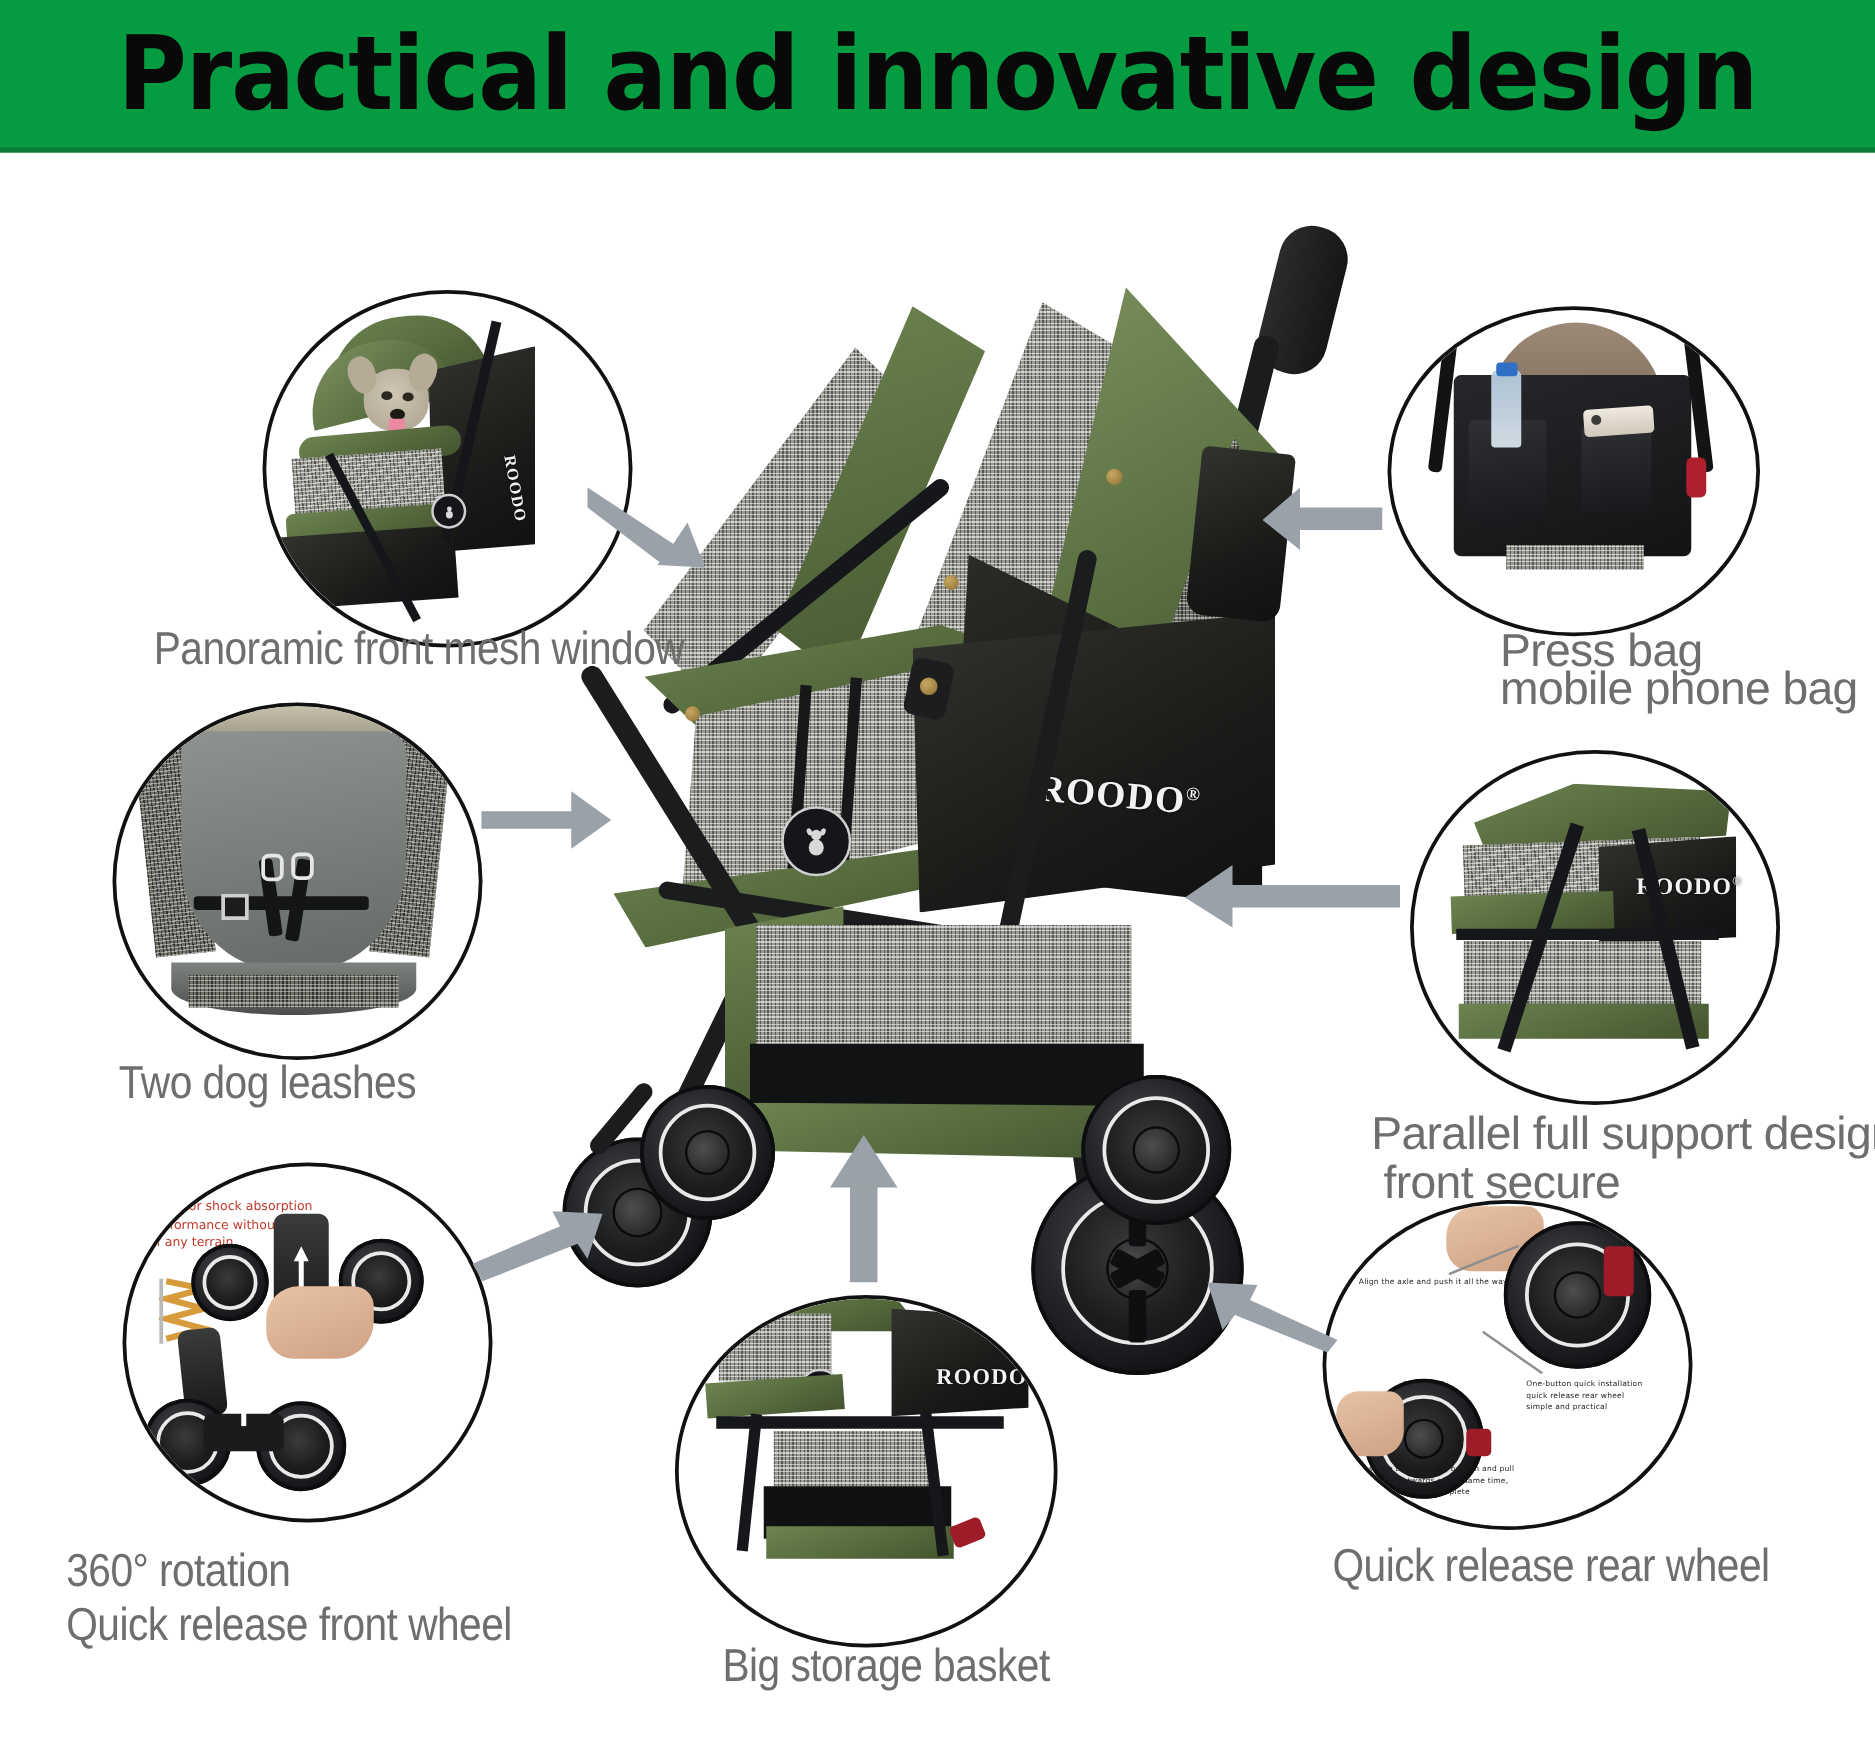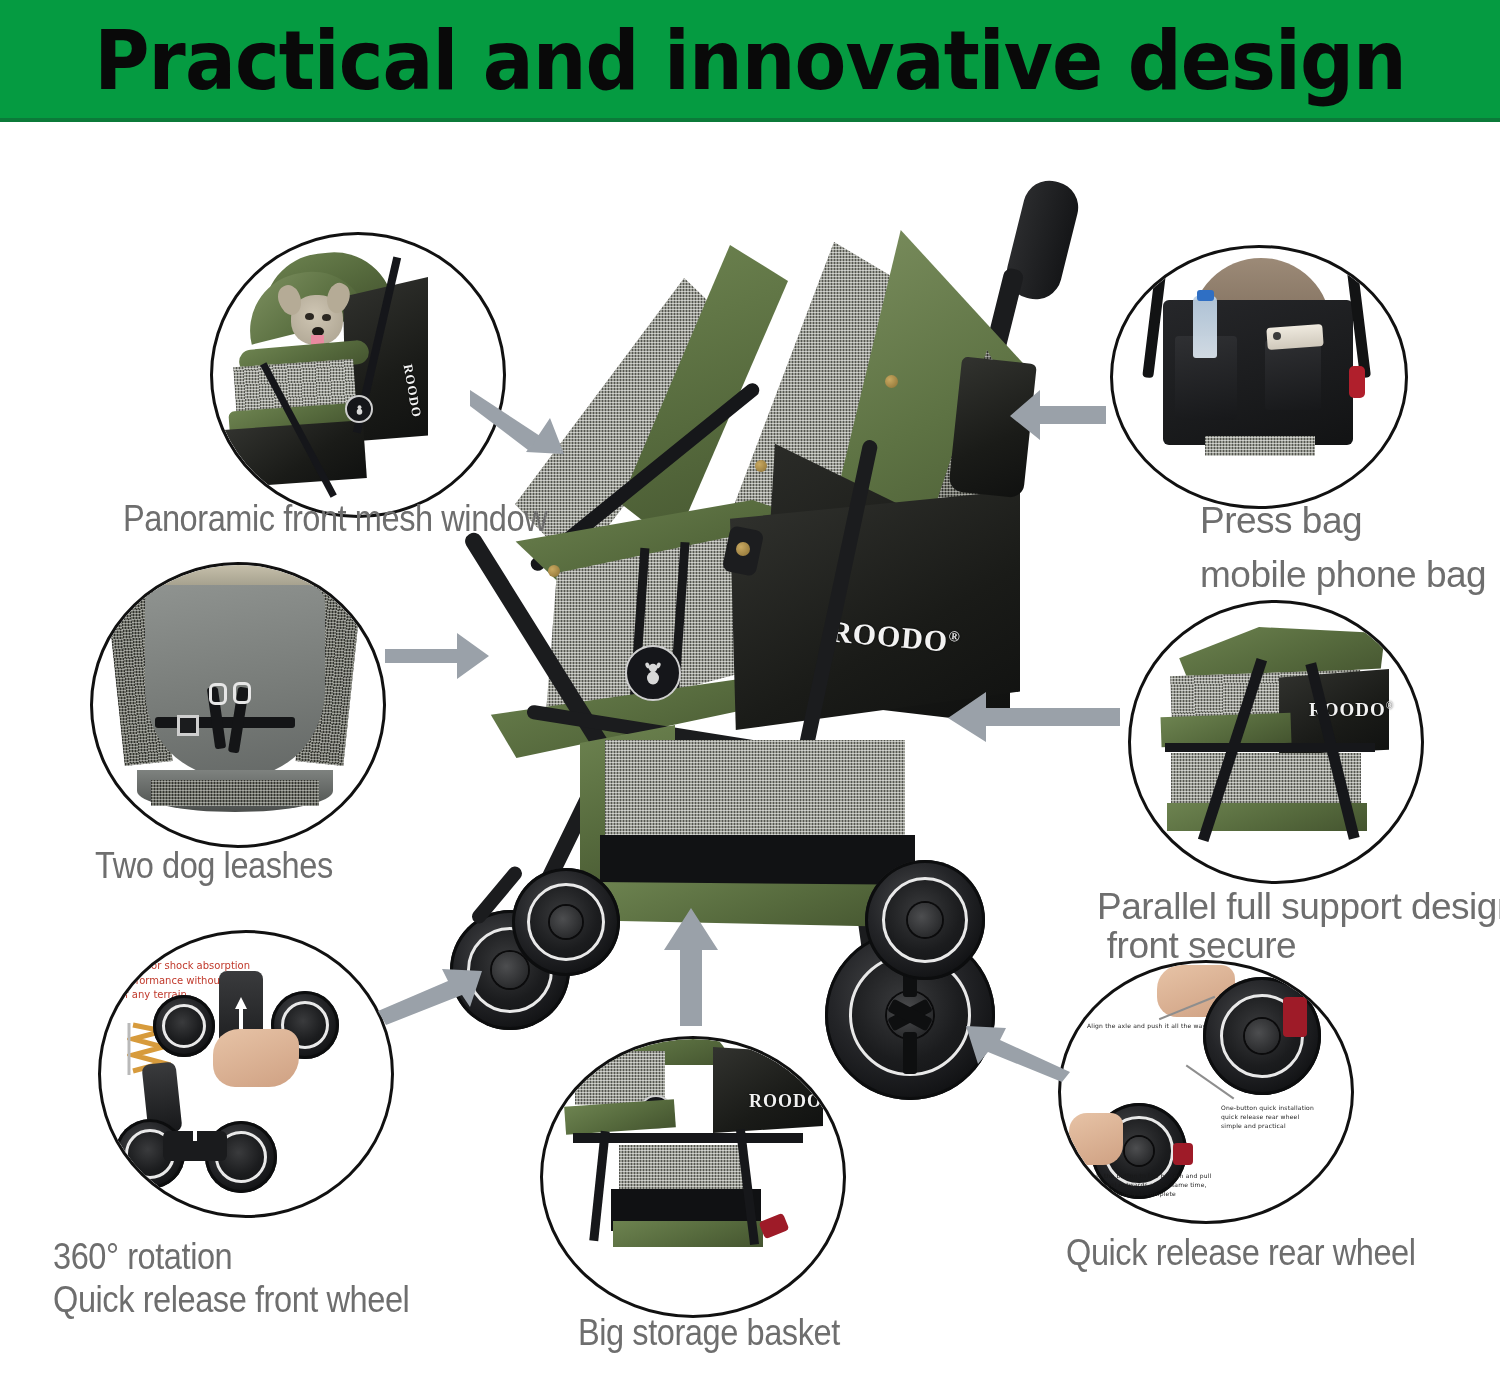--- a/index.html
+++ b/index.html
@@ -392,21 +392,21 @@
     <div style="position:absolute;left:236px;top:118px;width:16px;height:32px;border-radius:5px;background:#b01f2c;"></div>
     <div class="mesh" style="position:absolute;left:92px;top:188px;width:110px;height:20px;"></div>
   </div>
 </div>
 <div class="arrow" style="left:1010px;top:388px;width:96px;height:56px;">
   <svg width="96" height="56" viewBox="0 0 96 56">
     <polygon points="96,18 30,18 30,2 0,28 30,52 30,36 96,36" fill="#9aa1a9"></polygon>
   </svg>
 </div>
 <div class="label" style="left:1200px;top:500px;"><span>Press bag</span></div>
-<div class="label" style="left:1200px;top:530px;margin-top:24px;"><span>mobile phone bag</span></div>
+<div class="label" style="left:1200px;top:530px;"><span>mobile phone bag</span></div>
 
 <div class="circle" style="left:1128px;top:600px;width:290px;height:278px;">
   <div class="circle-inner">
     <div class="green" style="position:absolute;left:44px;top:24px;width:210px;height:52px;
                 clip-path:polygon(2% 60%, 40% 0%, 100% 12%, 98% 80%, 6% 100%);"></div>
     <div class="mesh" style="position:absolute;left:40px;top:70px;width:190px;height:48px;transform:rotate(-2deg);"></div>
     <div class="blk" style="position:absolute;left:148px;top:66px;width:110px;height:86px;
                 clip-path:polygon(0% 10%, 100% 0%, 100% 94%, 0% 100%);"></div>
     <div class="roodo" style="left:178px;top:96px;font-size:19px;"><span>ROODO</span><span style="font-size:10px;vertical-align:super;">®</span></div>
     <div class="logo-dot" style="left:86px;top:112px;width:30px;height:30px;">

